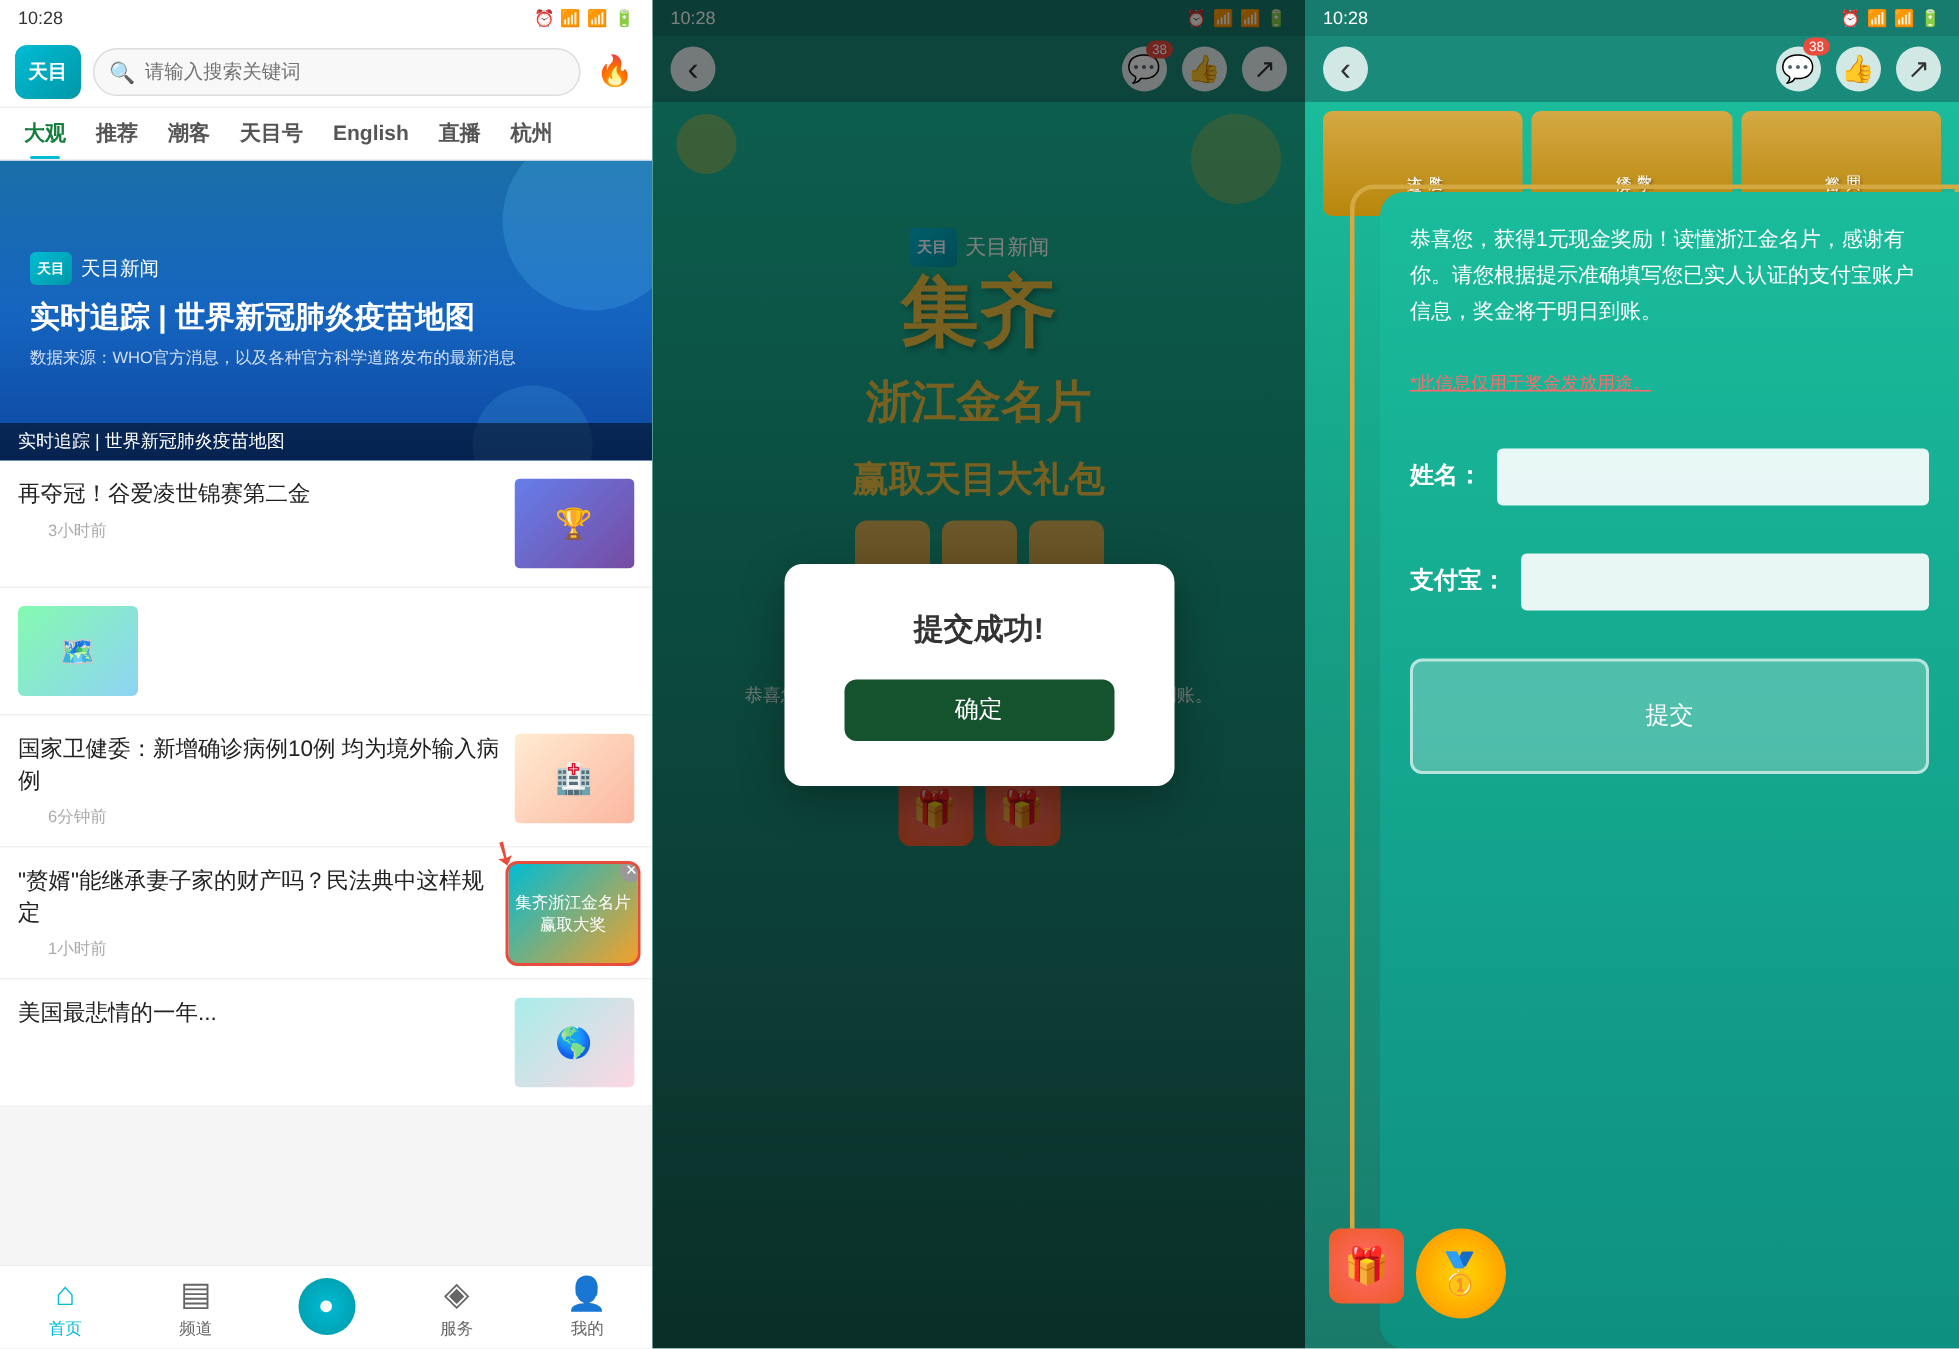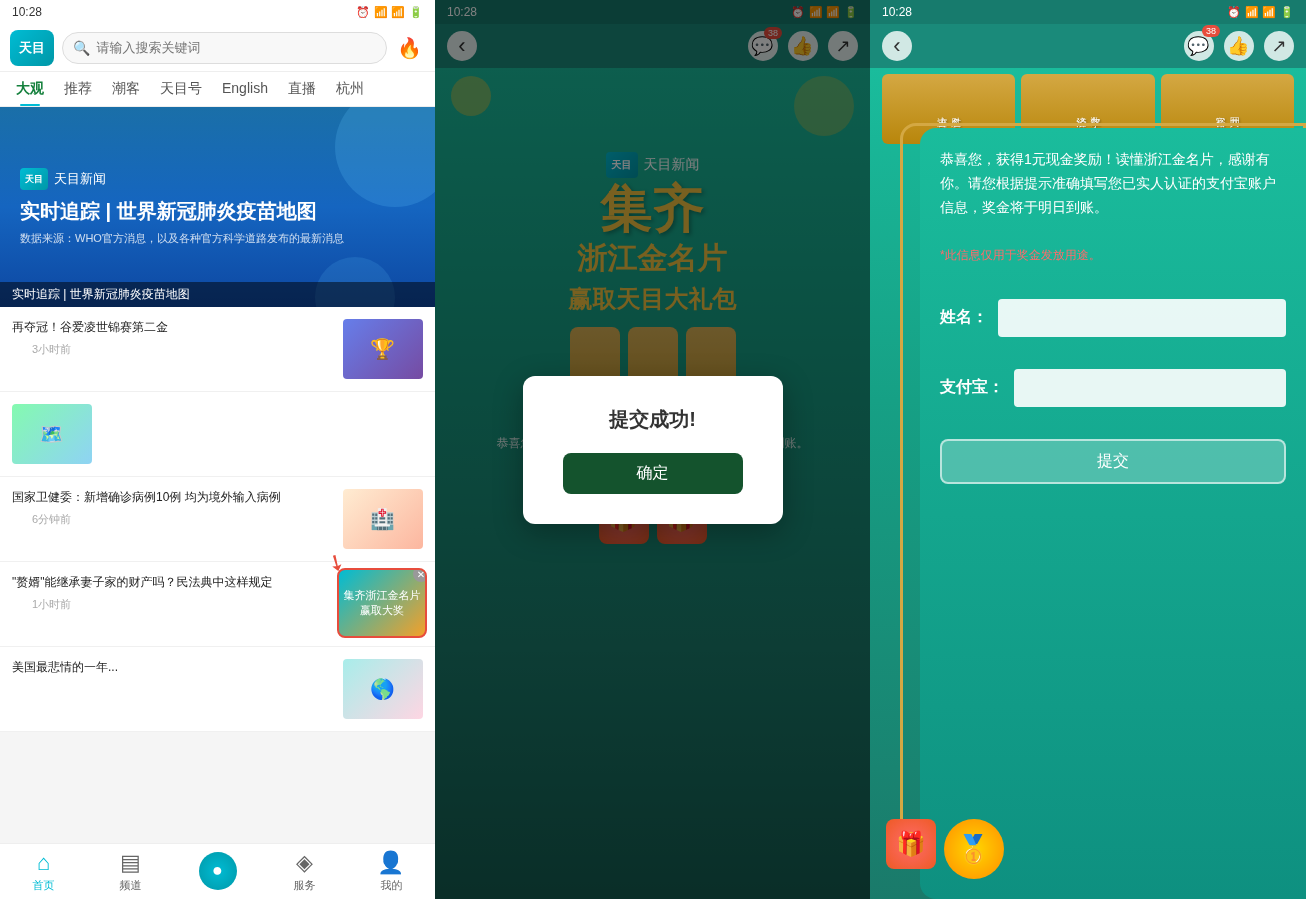--- a/index.html
+++ b/index.html
@@ -102,20 +102,21 @@
       background: #fff;
     }
 
     .nav-tab {
       padding: 8px 10px;
       font-size: 14px;
       color: #555;
       cursor: pointer;
       position: relative;
       white-space: nowrap;
+      font-weight: bold;
     }
 
     .nav-tab.active {
       color: #15803d;
       font-weight: bold;
     }
 
     .nav-tab.active::after {
       content: '';
       position: absolute;
@@ -231,21 +232,21 @@
       border-bottom: 1px solid #f0f0f0;
       gap: 10px;
       align-items: flex-start;
     }
 
     .news-item-text {
       flex: 1;
     }
 
     .news-item-title {
-      font-size: 12px;
+      font-size: 15px;
       color: #222;
       line-height: 1.4;
       margin-bottom: 6px;
     }
 
     .news-item-time {
       font-size: 11px;
       color: #aaa;
       margin-left: 20px;
     }
@@ -534,21 +535,21 @@
       line-height: 1;
       text-align: center;
       margin-top: 4px;
     }
 
     .p2-sub-title {
       color: #f0c040;
       font-size: 30px;
       font-weight: bold;
       text-align: center;
-      margin-top: 4px;
+      margin-top: 14px;
     }
 
     .p2-cards-row {
       display: flex;
       gap: 8px;
       margin-top: 12px;
       padding: 0 16px;
     }
 
     .p2-card {
@@ -766,20 +767,21 @@
 
     .reward-desc {
       font-size: 14px;
       color: white;
       line-height: 1.7;
     }
 
     .reward-warning {
       color: #ff6b6b;
       font-size: 12px;
+      text-decoration: underline;
     }
 
     .reward-form-row {
       display: flex;
       align-items: center;
       gap: 10px;
     }
 
     .reward-form-label {
       color: white;
@@ -798,21 +800,21 @@
       font-size: 14px;
       outline: none;
     }
 
     .reward-submit-btn {
       background: rgba(255,255,255,0.25);
       border: 2px solid rgba(255,255,255,0.6);
       border-radius: 8px;
       color: white;
       font-size: 16px;
-      padding: 10px;
+      padding: 26px;
       width: 100%;
       cursor: pointer;
       text-align: center;
     }
 
     
     .reward-panel-outer {
       position: absolute;
       right: 0;
       top: 55px;

